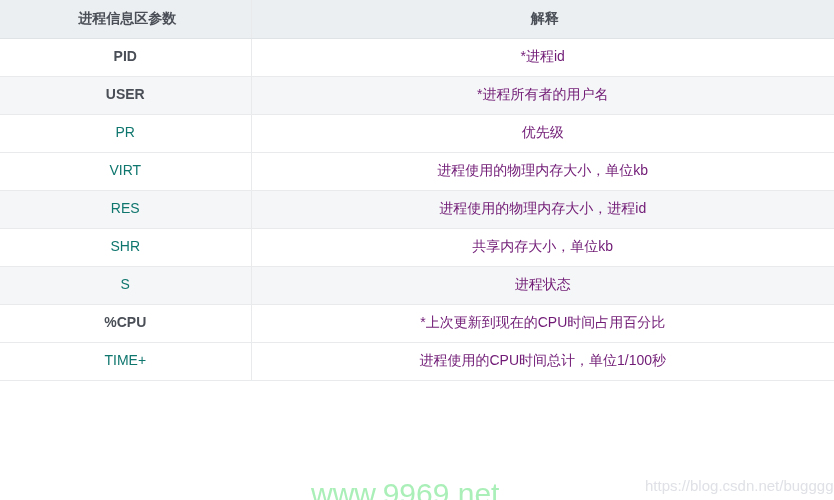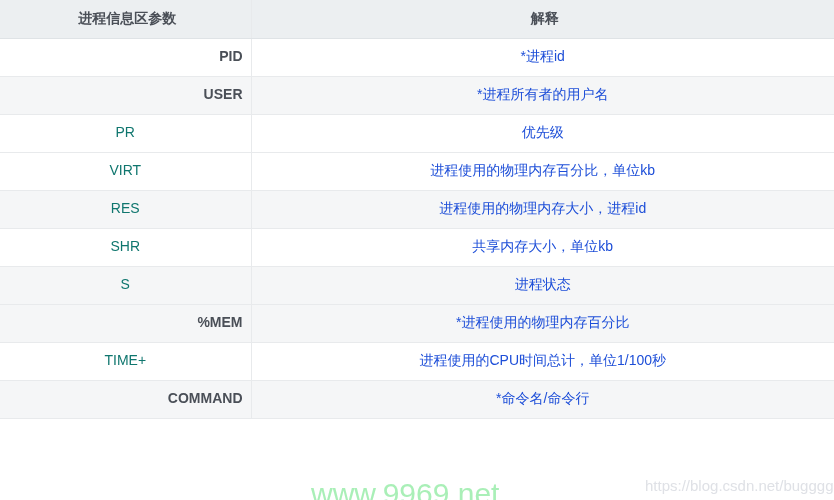--- a/index.html
+++ b/index.html
@@ -55,22 +55,22 @@
     font-weight: bold;
     font-size: 14px;
     height: 38px;
     border-bottom: 1px solid #dfe3e6;
     padding-left: 12px;
   }
 
   table.param-table tbody tr.row-odd  td { background: #ffffff; }
   table.param-table tbody tr.row-even td { background: #f5f6f7; }
 
-  table.param-table td.cell-param.is-bold { font-weight: bold; color: #4a4f57; text-align: right; }
-  table.param-table td.cell-desc { color: #1d4ed8; }
+  table.param-table td.cell-param.is-bold { font-weight: bold; color: #4a4f57; }
+  table.param-table td.cell-desc { color: #701a75; }
 
   table.param-table td:last-child,
   table.param-table th:last-child { border-right: none; }
 
   
   .watermark-green {
     position: absolute;
     left: 311px;
     top: 477px;
     font-size: 30px;
@@ -115,45 +115,41 @@
         <tr class="row-even">
           <td class="cell-param is-bold">USER</td>
           <td class="cell-desc">*进程所有者的用户名</td>
         </tr>
         <tr class="row-odd">
           <td class="cell-param">PR</td>
           <td class="cell-desc">优先级</td>
         </tr>
         <tr class="row-odd">
           <td class="cell-param">VIRT</td>
-          <td class="cell-desc">进程使用的物理内存百分比，单位kb</td>
+          <td class="cell-desc">进程使用的物理内存大小，单位kb</td>
         </tr>
         <tr class="row-even">
           <td class="cell-param">RES</td>
           <td class="cell-desc">进程使用的物理内存大小，进程id</td>
         </tr>
         <tr class="row-odd">
           <td class="cell-param">SHR</td>
           <td class="cell-desc">共享内存大小，单位kb</td>
         </tr>
         <tr class="row-even">
           <td class="cell-param">S</td>
           <td class="cell-desc">进程状态</td>
         </tr>
-        <tr class="row-even">
-          <td class="cell-param is-bold">%MEM</td>
-          <td class="cell-desc">*进程使用的物理内存百分比</td>
+        <tr class="row-odd">
+          <td class="cell-param is-bold">%CPU</td>
+          <td class="cell-desc">*上次更新到现在的CPU时间占用百分比</td>
         </tr>
         <tr class="row-odd">
           <td class="cell-param">TIME+</td>
           <td class="cell-desc">进程使用的CPU时间总计，单位1/100秒</td>
-        </tr>
-        <tr class="row-even">
-          <td class="cell-param is-bold">COMMAND</td>
-          <td class="cell-desc">*命令名/命令行</td>
         </tr>
       </tbody>
   </table>
 
   <div class="watermark-green">www.9969.net</div>
 
   <div class="watermark-csdn">https://blog.csdn.net/buggggggggg</div>
 
 </div>
 

